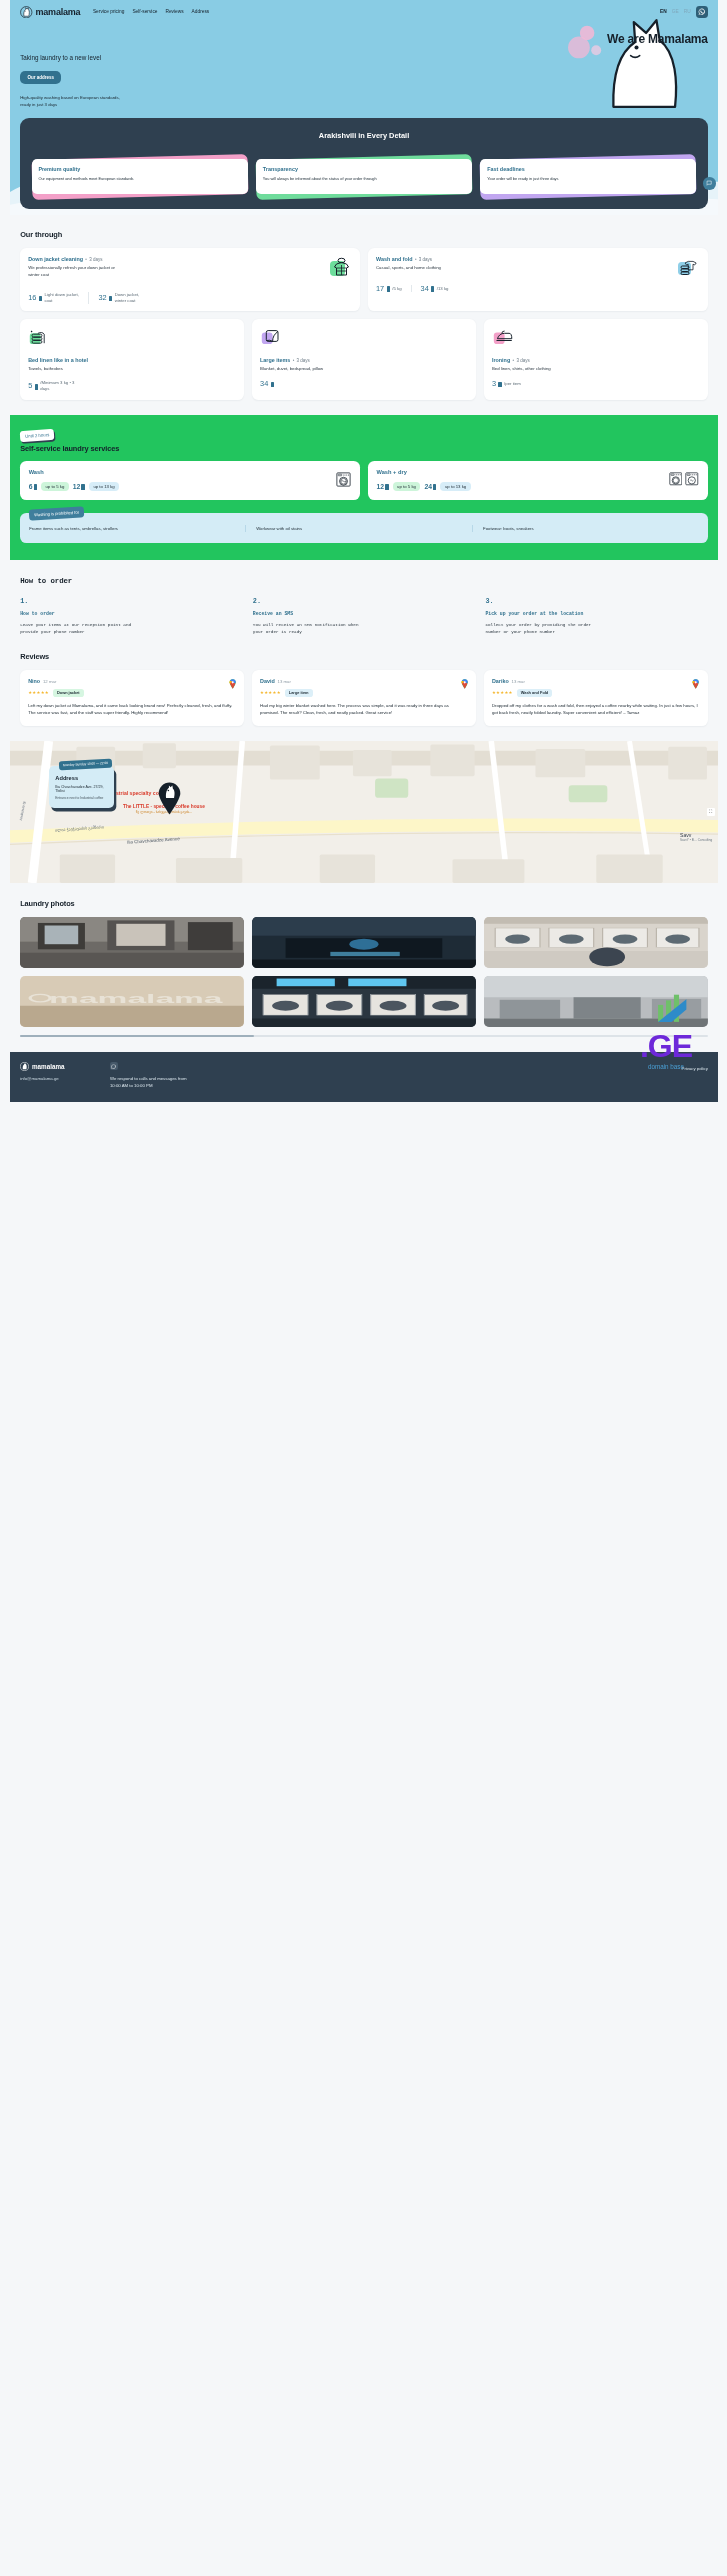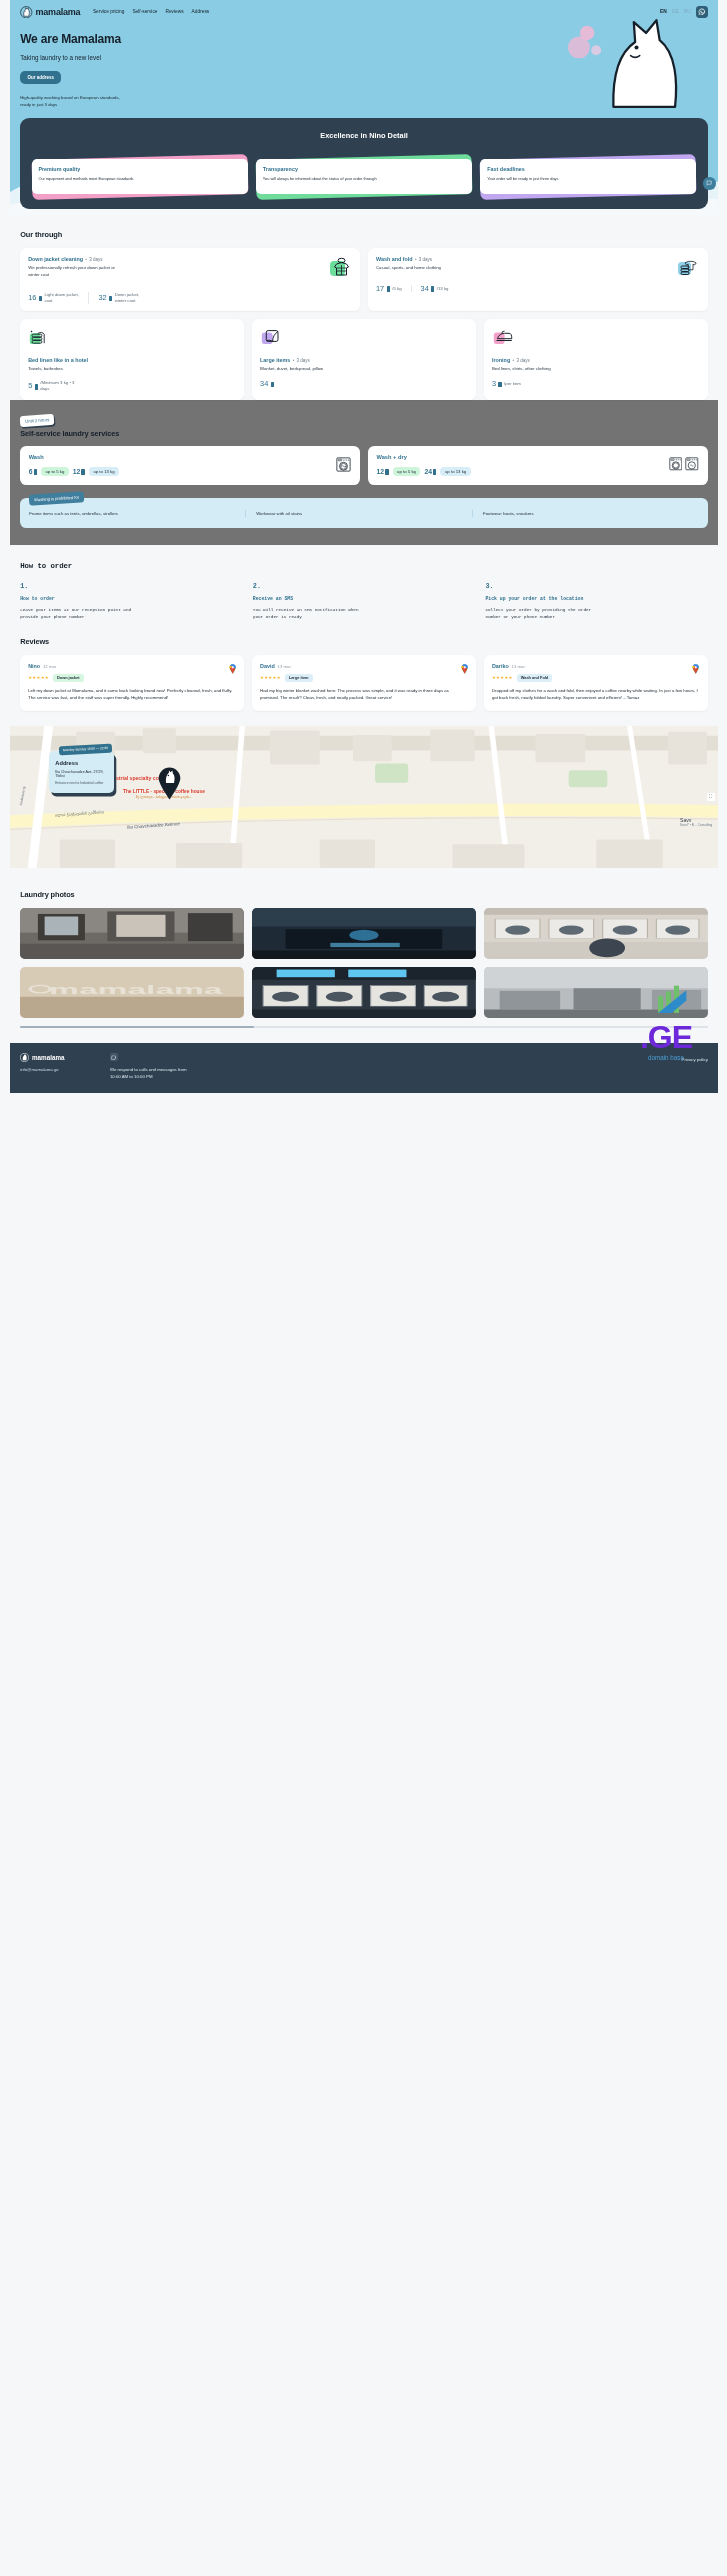--- a/index.html
+++ b/index.html
@@ -32,21 +32,21 @@
   .nav-right { margin-left:auto; display:flex; align-items:center; gap:5.7px; }
   .lang { display:flex; gap:5.1px; }
   .lang span { font-size:4.8px; color:#7fa9bd; }
   .lang span.active { color:#15202b; font-weight:700; }
   .wa-btn {
     width:11.4px;height:11.4px;border-radius:3.4px;background:#2f5f77;
     display:flex;align-items:center;justify-content:center;
   }
 
   .hero-body { position:relative; padding:10.2px 10.2px 0 10.2px; z-index:4; }
-  .hero-h1 { font-size:12px; font-weight:700; letter-spacing:-0.2px; }
+  .hero-h1 { font-size:12px; font-weight:700; letter-spacing:-0.2px;text-align:right; }
   .hero-sub { font-size:6.3px; margin-top:8px; font-weight:400; color:#15202b;}
   .hero-btn {
     display:inline-block; margin-top:10.2px;
     background:#31718e; color:#fff; border:none; cursor:pointer;
     font-size:4.5px; font-weight:700;
     padding:4px 7.4px; border-radius:5.1px;
     font-family:inherit;
   }
   .hero-note { font-size:4.3px; margin-top:11.4px; line-height:1.5; max-width:102px; color:#1a2730;}
 
@@ -98,21 +98,21 @@
   }
   .price-label { font-size:4.3px; color:#5c6b76; line-height:1.4; max-width:35px; }
   .srv-icon { position:absolute; right:8px; top:8px; width:24px; height:24px; }
 
   .srv-grid3 { display:flex; gap:8px; margin-top:8px; }
   .srv-card3 { background:#fff; border-radius:6.3px; padding:8px; flex:1; box-shadow:0 0.6px 1.7px rgba(20,40,60,.05); }
   .srv-card3 .ic { width:21.6px;height:21.6px;margin-bottom:6.3px; }
   .srv-card3 .srv-prices { margin-top:6.8px; }
 
   
-  .selfserv { background:#737373; padding:13.6px 10.2px 17px 10.2px; }
+  .selfserv { background:#22c55e; margin-top:15px; padding:13.6px 10.2px 17px 10.2px; }
   .badge-tag {
     display:inline-block; background:#fff; color:#31718e;
     font-size:4.3px; font-weight:400; padding:2.8px 5.1px; border-radius:3.4px;
     transform:rotate(-4deg); box-shadow:1.1px 1.7px 0 #2f4050; margin-bottom:3.4px;
   }
   .selfserv h2 { font-size:7.4px; font-weight:700; letter-spacing:-0.1px; color:#15202b; }
   .ss-grid { display:flex; gap:8px; margin-top:8.5px; }
   .ss-card { background:#fff; border-radius:6.3px; padding:8px 8.5px 9px 8.5px; flex:1; position:relative; }
   .ss-name { font-size:5.7px; font-weight:700; color:#31718e; }
   .ss-row { display:flex; align-items:center; gap:4px; margin-top:6.3px; flex-wrap:wrap;}
@@ -181,21 +181,21 @@
   .map-poi2 small { display:block; font-size:3.4px; color:#c97b16; font-weight:400;}
   .map-street { position:absolute; left:117px; top:97px; font-size:4.5px; color:#4a5560; transform:rotate(-4deg);}
   .map-street2 { position:absolute; left:45px; top:85px; font-size:4px; color:#6b7580; transform:rotate(-4deg);}
   .map-street3 { position:absolute; left:2.8px; top:68px; font-size:3.4px; color:#6b7580; transform:rotate(-78deg);}
   .map-savvy { position:absolute; right:5.7px; top:91px; font-size:5.1px; color:#39424c;}
   .map-savvy small { display:block; font-size:3.1px; color:#6f7b85;}
   .map-pin { position:absolute; left:147px; top:41px; }
   .map-fullscreen { position:absolute; right:3.4px; top:67px; width:8px;height:8px;background:#fff;border-radius:1.1px;display:flex;align-items:center;justify-content:center;font-size:4.5px;color:#555;}
 
   
-  .photos { padding:16px 10.2px 0 10.2px;margin-top:6px; }
+  .photos { padding:16px 10.2px 0 10.2px; }
   .ph-grid { display:grid; grid-template-columns:repeat(3,1fr); gap:8px; margin-top:9px; }
   .ph { height:51px; border-radius:5.1px; overflow:hidden; position:relative; }
   .ph-scroll { height:2.3px; background:#dde3e8; border-radius:1.7px; margin-top:8px; position:relative;}
   .ph-scroll i { position:absolute; left:0; top:0; height:2.3px; width:34%; background:#9fb0bc; border-radius:1.7px; display:block;}
 
   
   .watermark { position:absolute; right:18px; bottom:32px; text-align:center; z-index:30; pointer-events:none;}
   .wm-ge { font-size:32px; font-weight:700; color:#6d28d9; line-height:0.9; letter-spacing:-1.1px;}
   .wm-sub { font-size:6.3px; color:#4a9fd4; margin-top:2.3px;}
 
@@ -263,21 +263,21 @@
     </svg>
 
     <div class="hero-body">
       <h1 class="hero-h1">We are Mamalama</h1>
       <div class="hero-sub">Taking laundry to a new level</div>
       <button class="hero-btn">Our address</button>
       <div class="hero-note">High-quality washing based on European standards, ready in just 3 days</div>
     </div>
 
     <div class="excellence">
-      <div class="exc-title">Excellence in Nino Detail</div>
+      <div class="exc-title">Arakishvili in Every Detail</div>
       <div class="exc-cards">
 
         <div class="exc-card">
           <div class="exc-tilt" style="background:#f3a0c8"></div>
           <div class="exc-inner">
             <div class="exc-h">Premium quality</div>
             <div class="exc-p">Our equipment and methods meet European standards</div>
           </div>
         </div>
 

